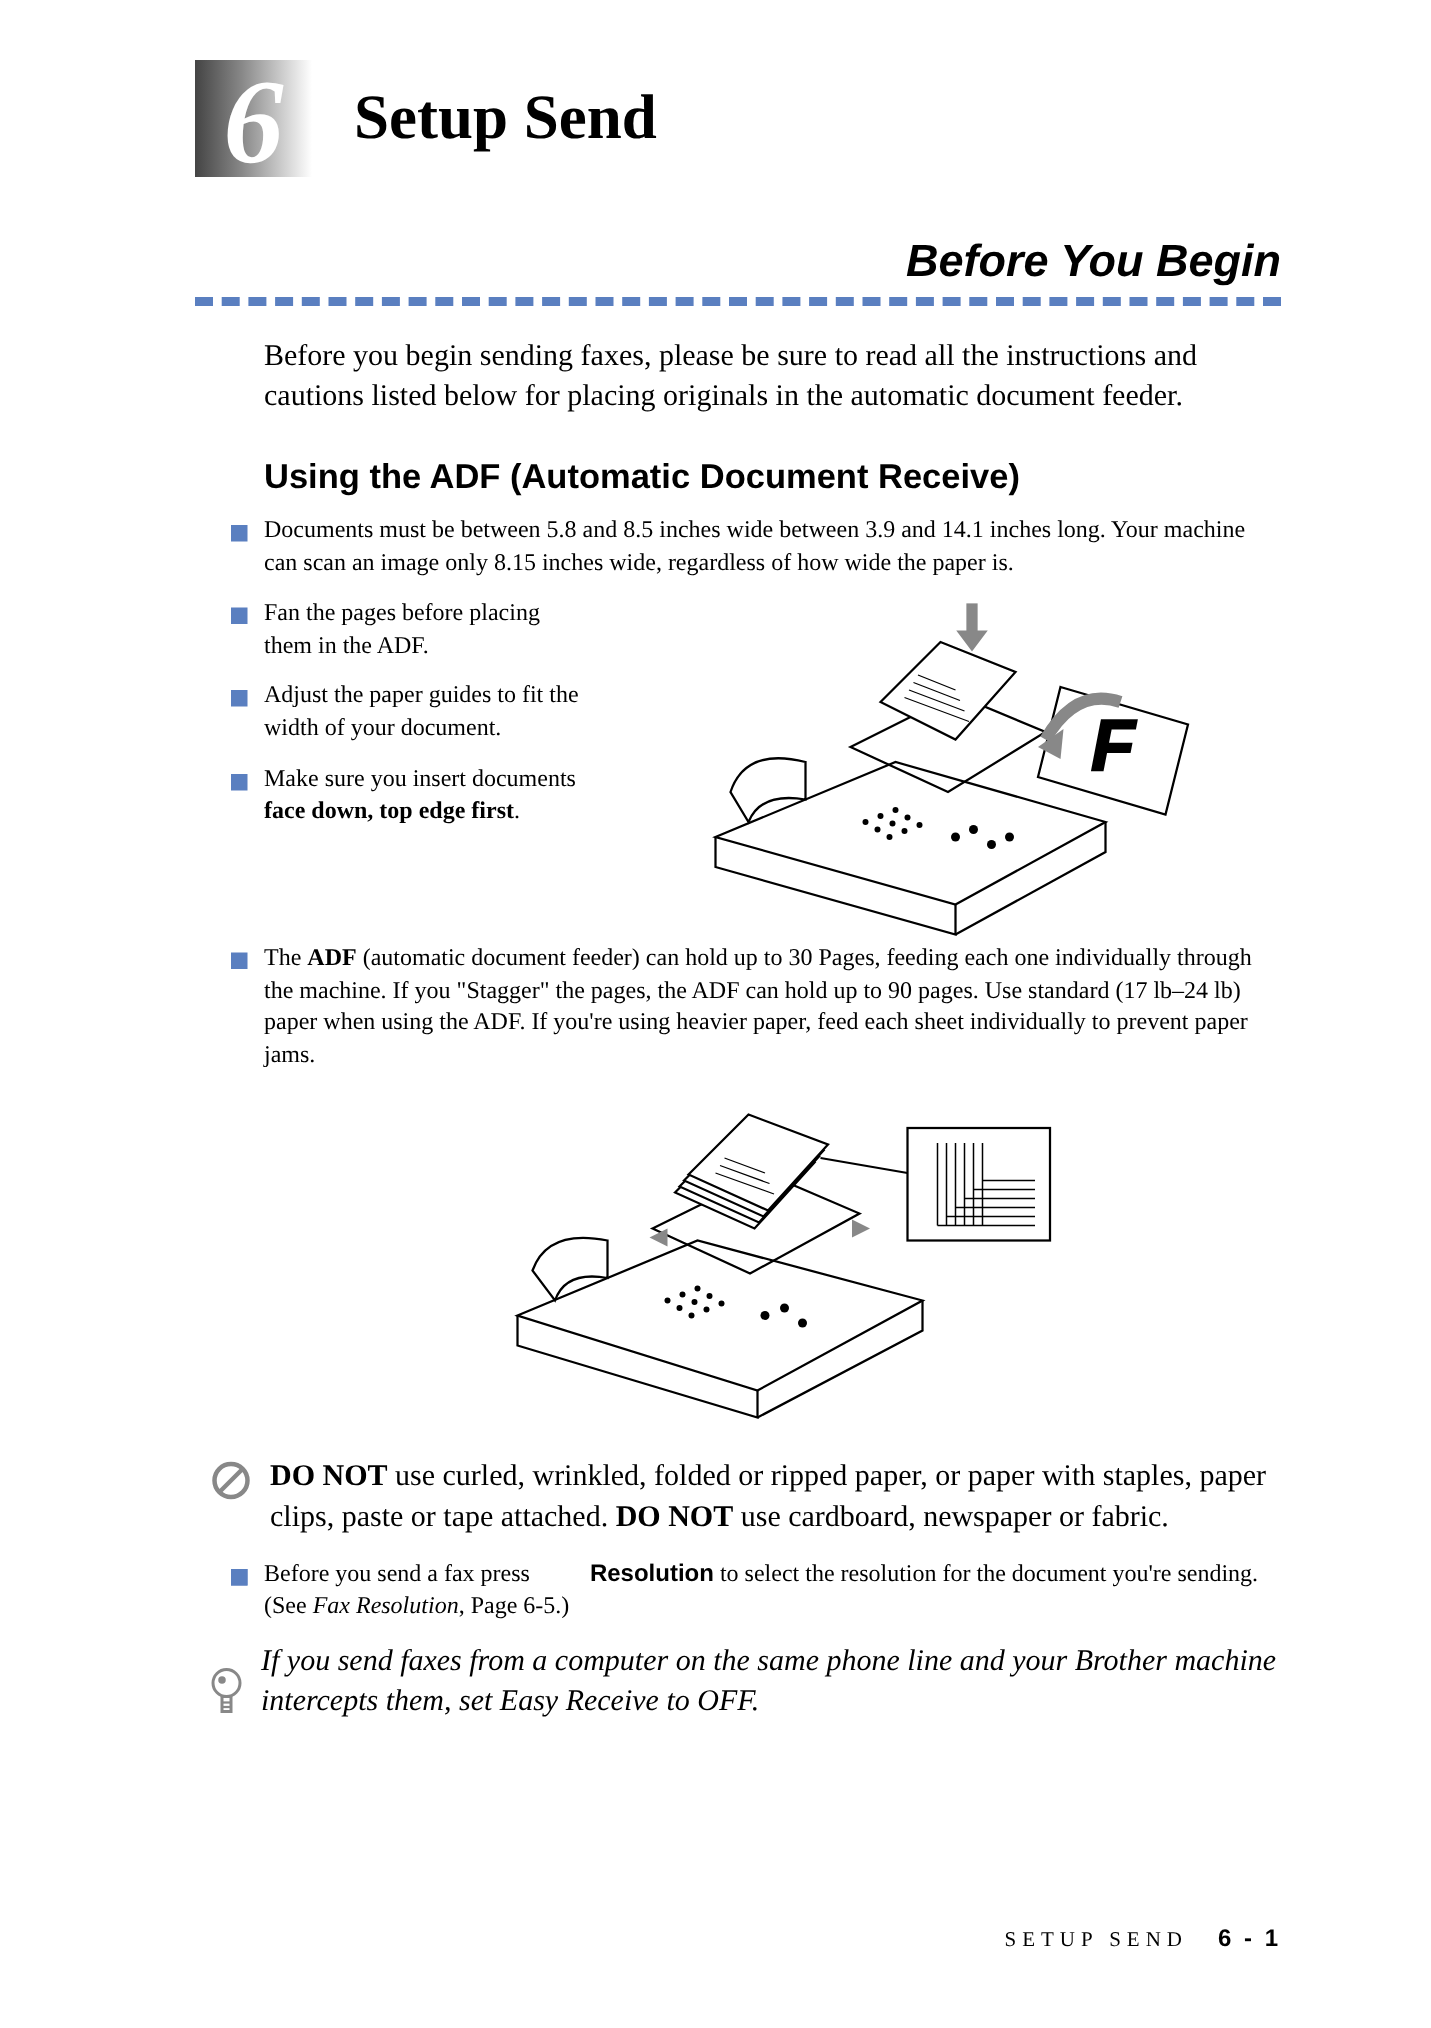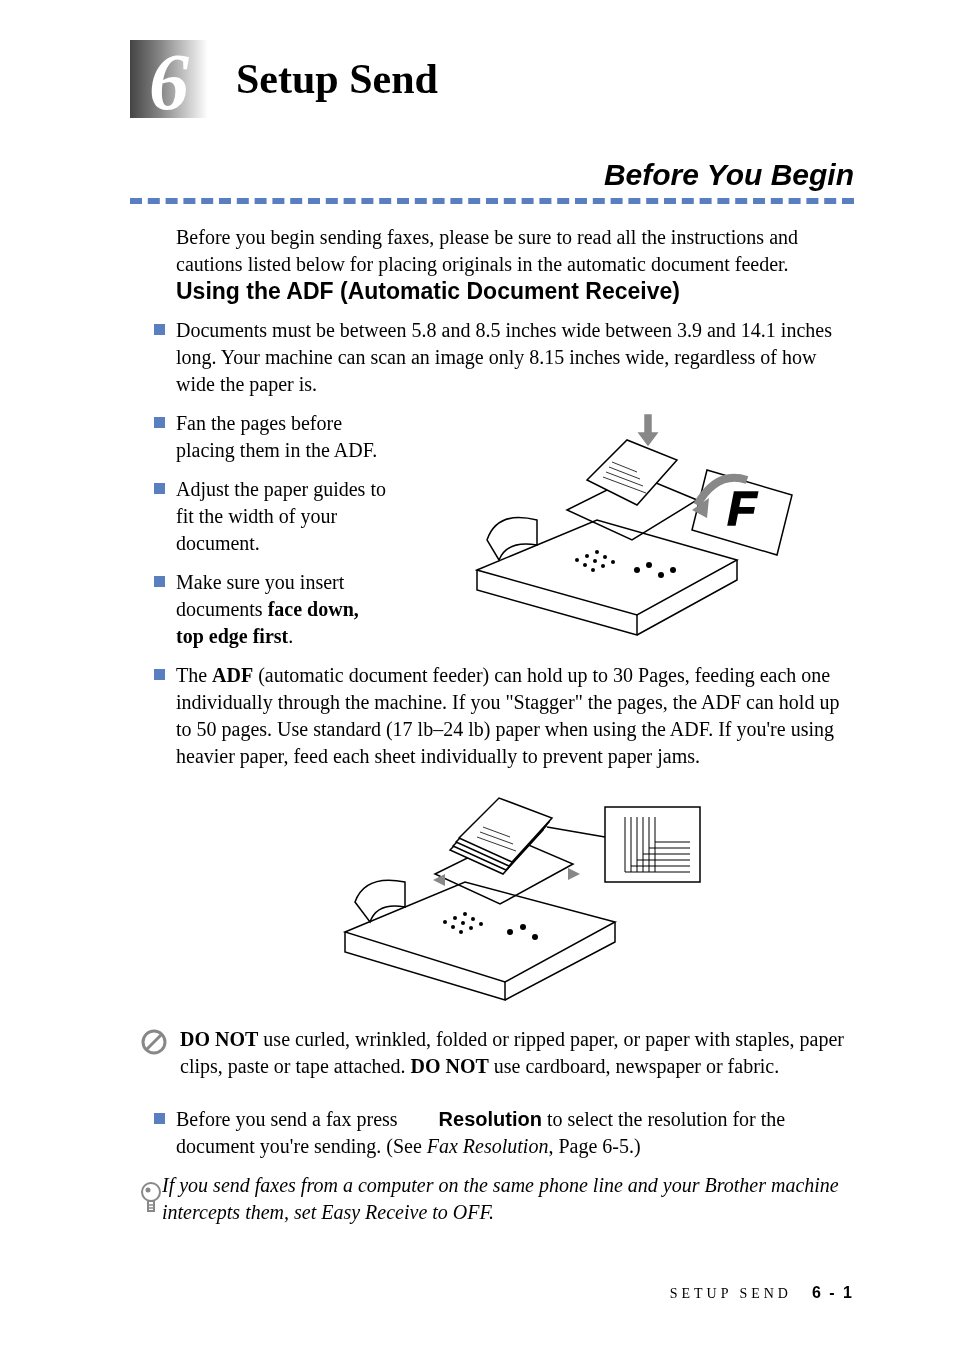--- a/index.html
+++ b/index.html
@@ -54,31 +54,32 @@
       border: none;
       border-top: 6px dashed #5a7fc0;
       margin-top: 0;
       margin-bottom: 20px;
       width: 100%;
     }
     .intro-para {
       font-size: 20px;
       line-height: 1.35;
       margin-left: 46px;
+      margin-bottom: 26px;
     }
     .subsection-title {
       font-family: Arial, Helvetica, sans-serif;
       font-size: 23px;
       font-weight: bold;
       margin-left: 46px;
       margin-bottom: 12px;
     }
     .bullet-block {
       position: relative;
-      font-size: 20px;
+      font-size: 16px;
       line-height: 1.35;
       margin-left: 46px;
       margin-bottom: 12px;
       padding-left: 0;
     }
     .bullet-block .bullet {
       position: absolute;
       left: -22px;
       top: 7px;
       width: 11px;
@@ -101,33 +102,34 @@
     .center-figure {
       display: flex;
       justify-content: center;
       margin: 10px 0 24px 46px;
     }
     .prohibit-row {
       display: flex;
       align-items: flex-start;
       gap: 12px;
       margin-left: 10px;
-      margin-bottom: 26px;
+      margin-bottom: 14px;
     }
     .prohibit-icon {
       flex: 0 0 auto;
       margin-top: 2px;
     }
     .prohibit-text {
       font-size: 20px;
       line-height: 1.35;
     }
     .note-row {
       display: flex;
-      align-items: center;
+      align-items: flex-end;
+      gap: 12px;
       margin-left: 10px;
       margin-top: 8px;
     }
     .note-icon { flex: 0 0 auto; margin-top: 2px; }
     .note-text {
       font-size: 20px;
       font-style: italic;
       line-height: 1.35;
     }
     .footer {
@@ -233,21 +235,21 @@
 
         <path d="M260 95 Q280 60 310 70" stroke="#888" stroke-width="8" fill="none"></path>
         <path d="M255 100 L272 88 L270 108 Z" fill="#888" stroke="none"></path>
       </g>
     </svg>
   </div>
 </div>
 
 <div class="bullet-block">
   <span class="bullet"></span>
-  <span>The </span><b>ADF</b><span> (automatic document feeder) can hold up to 30 Pages, feeding each one individually through the machine. If you "Stagger" the pages, the ADF can hold up to 50 pages. Use standard (17 lb–24 lb) paper when using the ADF. If you're using heavier paper, feed each sheet individually to prevent paper jams.</span>
+  <span>The </span><b>ADF</b><span> (automatic document feeder) can hold up to 30 Pages, feeding each one individually through the machine. If you "Stagger" the pages, the ADF can hold up to 90 pages. Use standard (17 lb–24 lb) paper when using the ADF. If you're using heavier paper, feed each sheet individually to prevent paper jams.</span>
 </div>
 
 <div class="center-figure">
   <svg width="400" height="220" viewBox="0 0 400 220">
     <g stroke="#000" stroke-width="1.5" fill="none">
 
       <path d="M30 150 L150 100 L300 140 L190 200 Z"></path>
       <path d="M30 150 L30 170 L190 218 L190 200"></path>
       <path d="M300 140 L300 160 L190 218"></path>
       <path d="M40 120 Q50 92 90 100 L90 125 Q62 120 55 140 Z"></path>

